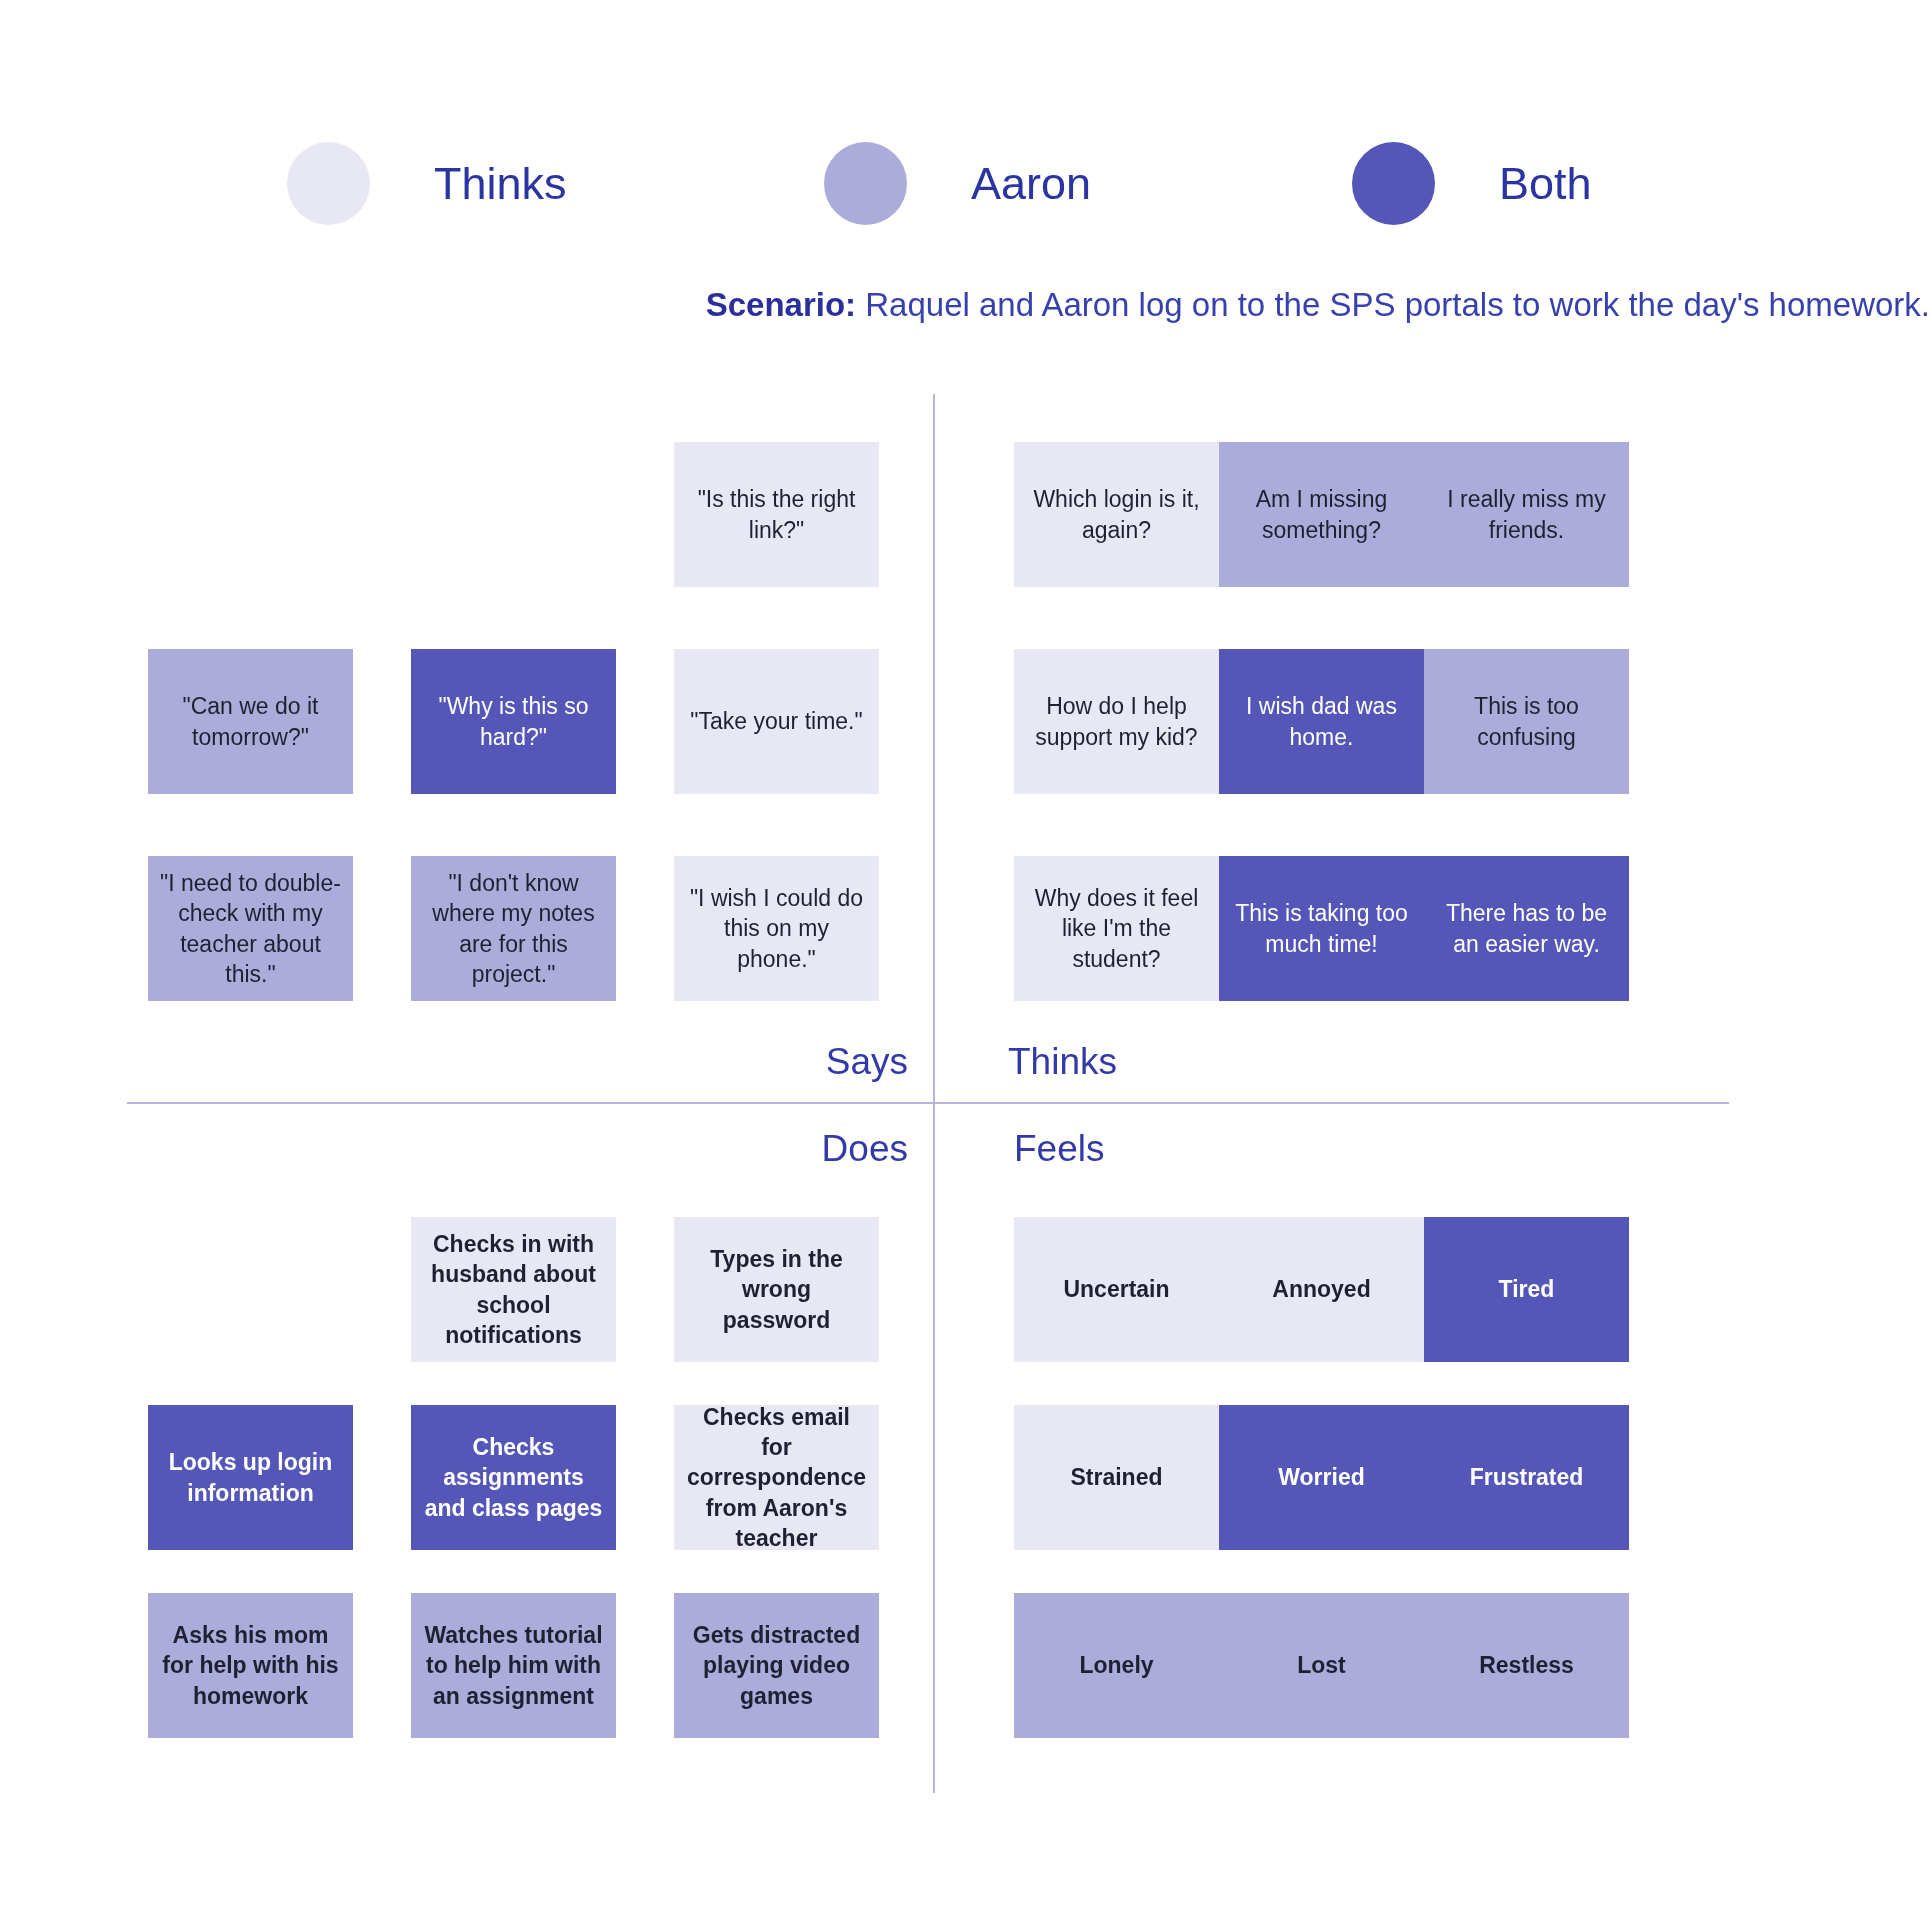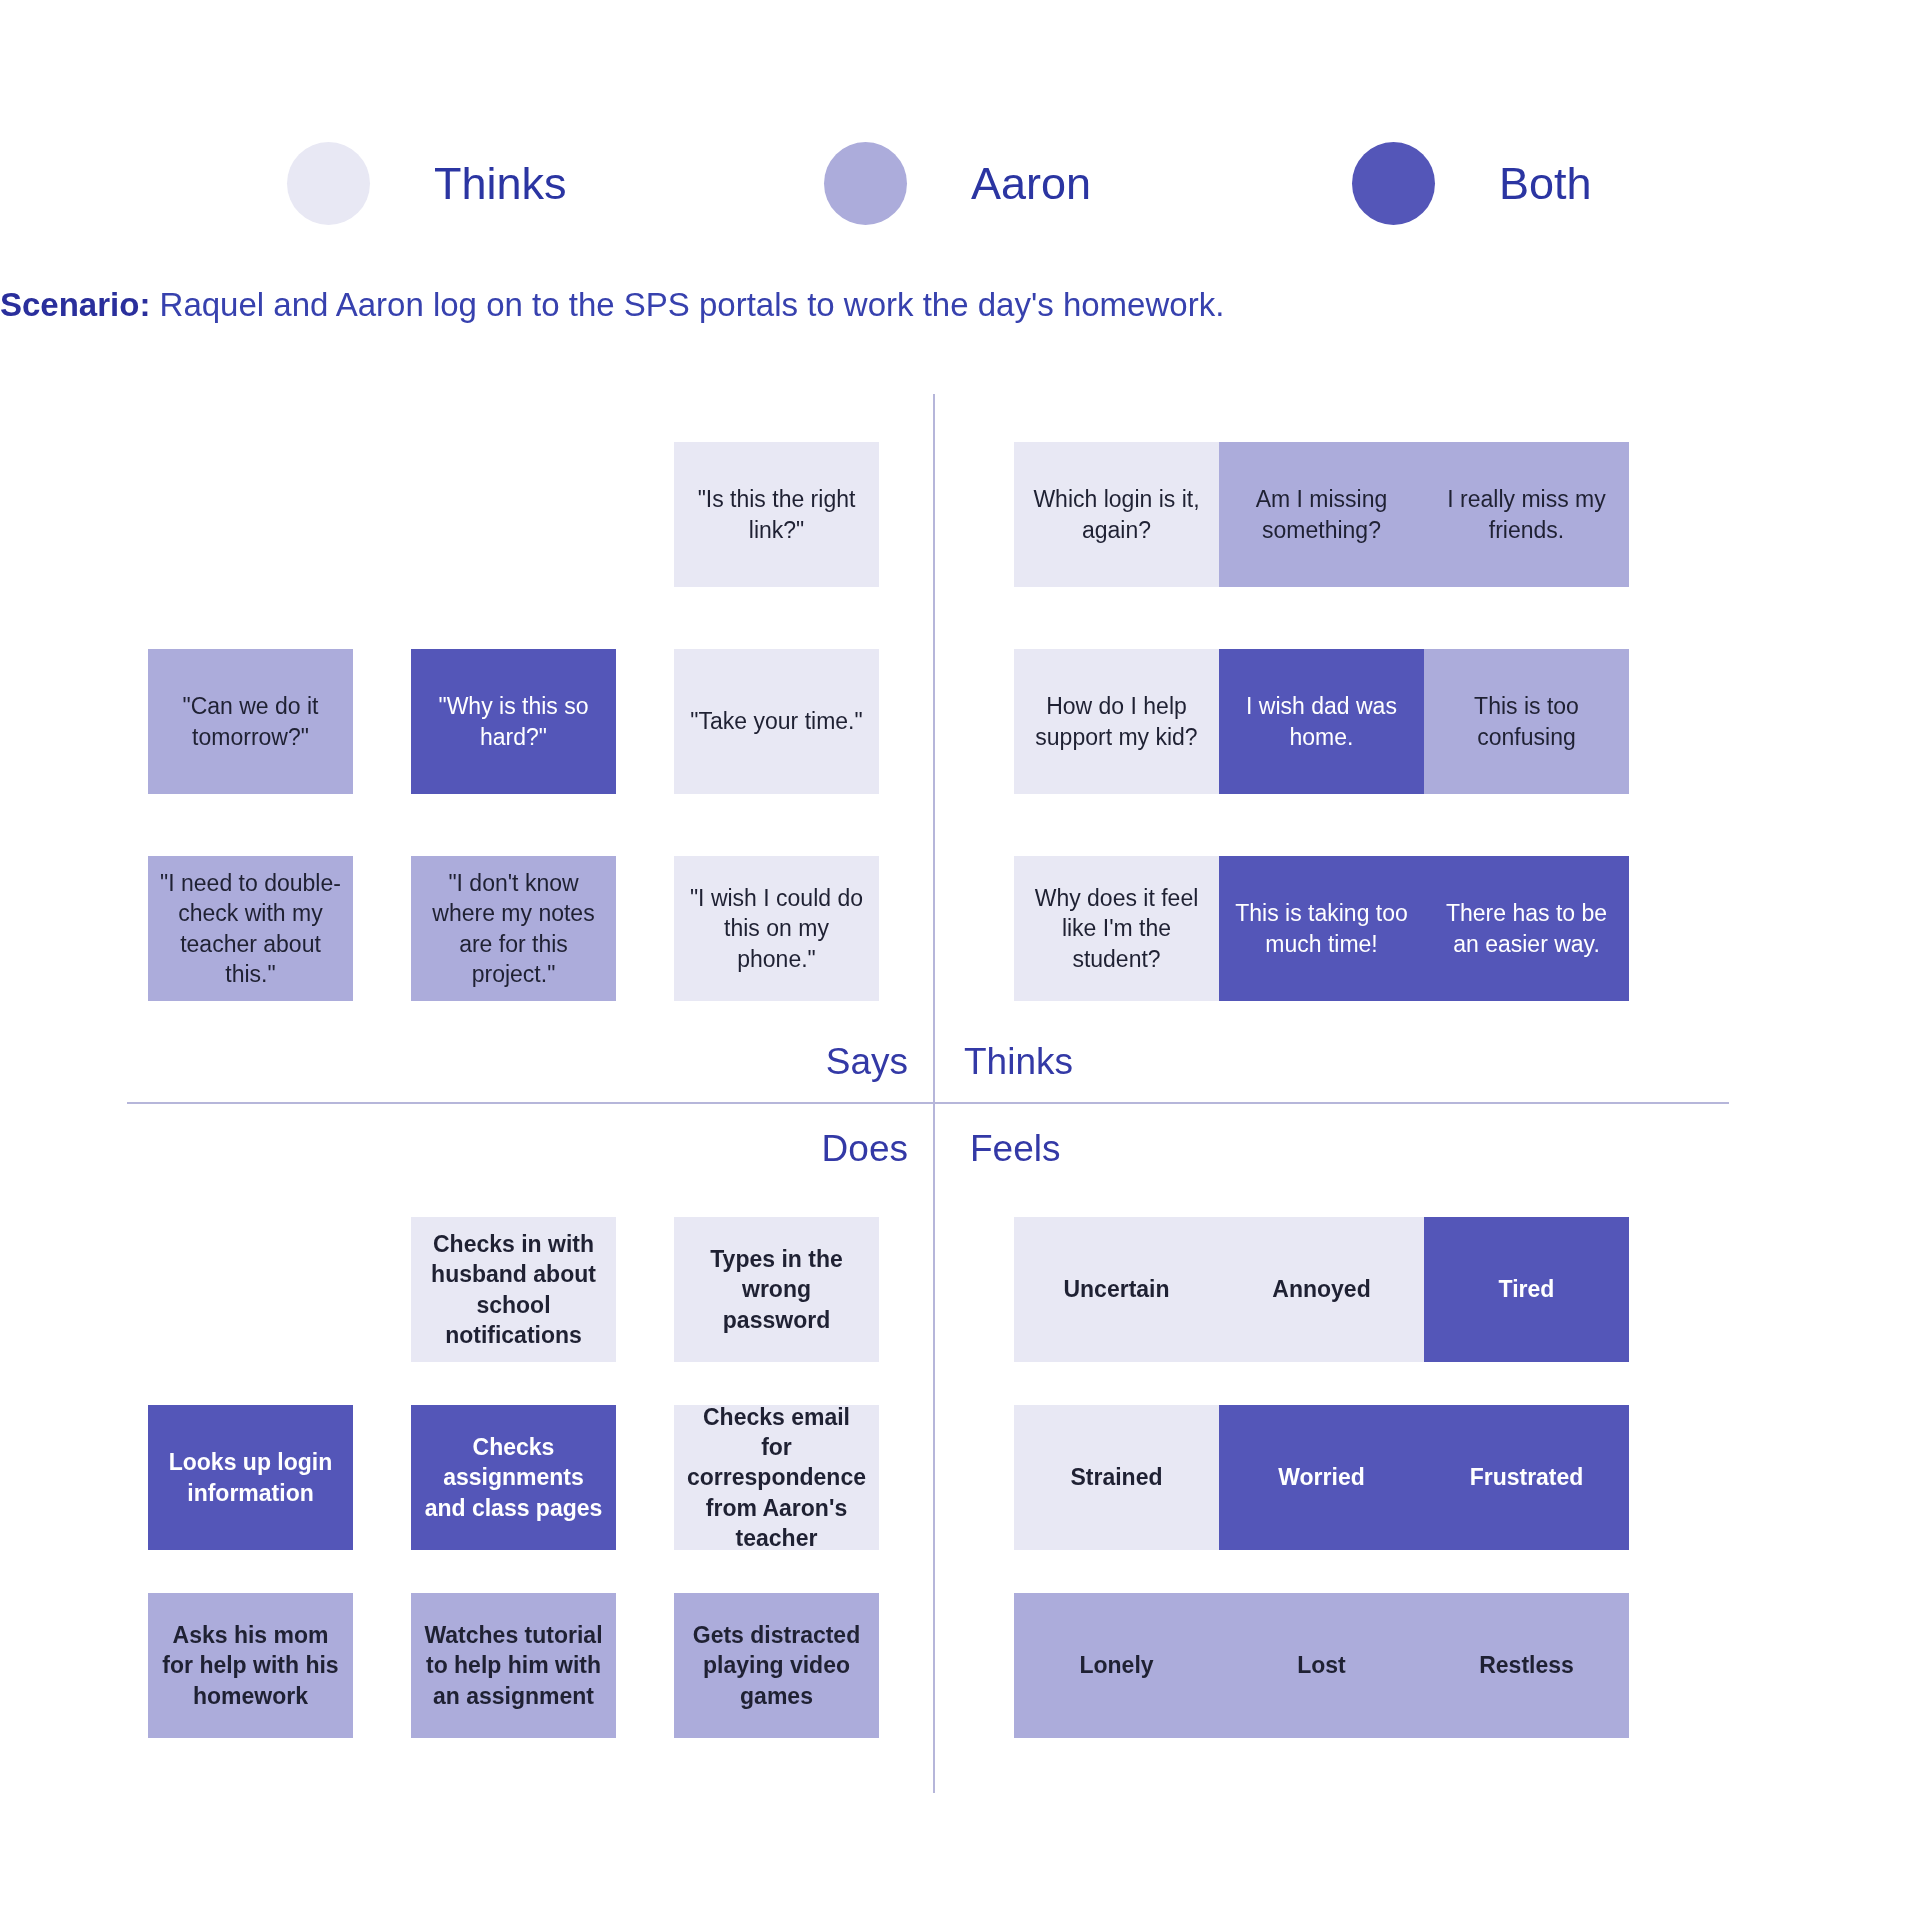--- a/index.html
+++ b/index.html
@@ -9,28 +9,28 @@
   }
   
   .legend-item{position:absolute;top:142px;display:flex;align-items:center;gap:64px;height:83px;}
   .dot{width:83px;height:83px;border-radius:50%;flex:0 0 auto;}
   .legend-label{font-size:45px;color:#2B35A2;white-space:nowrap;}
   
   .raquel{background:#E8E8F4;color:#1F2133;}
   .aaron{background:#ACACDB;color:#1F2133;}
   .both{background:#5456B8;color:#ffffff;}
   
-  .scenario{position:absolute;top:286px;left:0;width:100%;text-align:left;
+  .scenario{position:absolute;top:286px;left:0;width:100%;text-align:right;
     font-size:33px;color:#3741AE;}
   .scenario-label{font-weight:bold;color:#2A2F9C;}
   
   .v-line{position:absolute;left:933px;top:394px;width:1.9px;height:1399px;background:#B6B6DA;}
   .h-line{position:absolute;left:127px;top:1102px;width:1602px;height:1.9px;background:#B6B6DA;}
   
-  .q-label{position:absolute;font-size:37px;color:#3339A6;white-space:nowrap;}
+  .q-label{position:absolute;font-size:37px;color:#3339A6;white-space:nowrap;margin-left:44px;}
   #label-says {right:1022px;top:1041px;}
   #label-thinks{left:964px;top:1041px;}
   #label-does {right:1022px;top:1128px;}
   #label-feels{left:970px;top:1128px;}
   
   .quad{position:absolute;display:grid;grid-template-columns:repeat(3,205px);grid-auto-rows:145px;}
   #quad-says, #quad-does {left:148px;column-gap:58px;}
   #quad-thinks,#quad-feels{left:1014px;}
   #quad-says, #quad-thinks{top:442px;row-gap:62px;}
   #quad-does, #quad-feels {top:1217px;row-gap:43px;font-weight:bold;}

